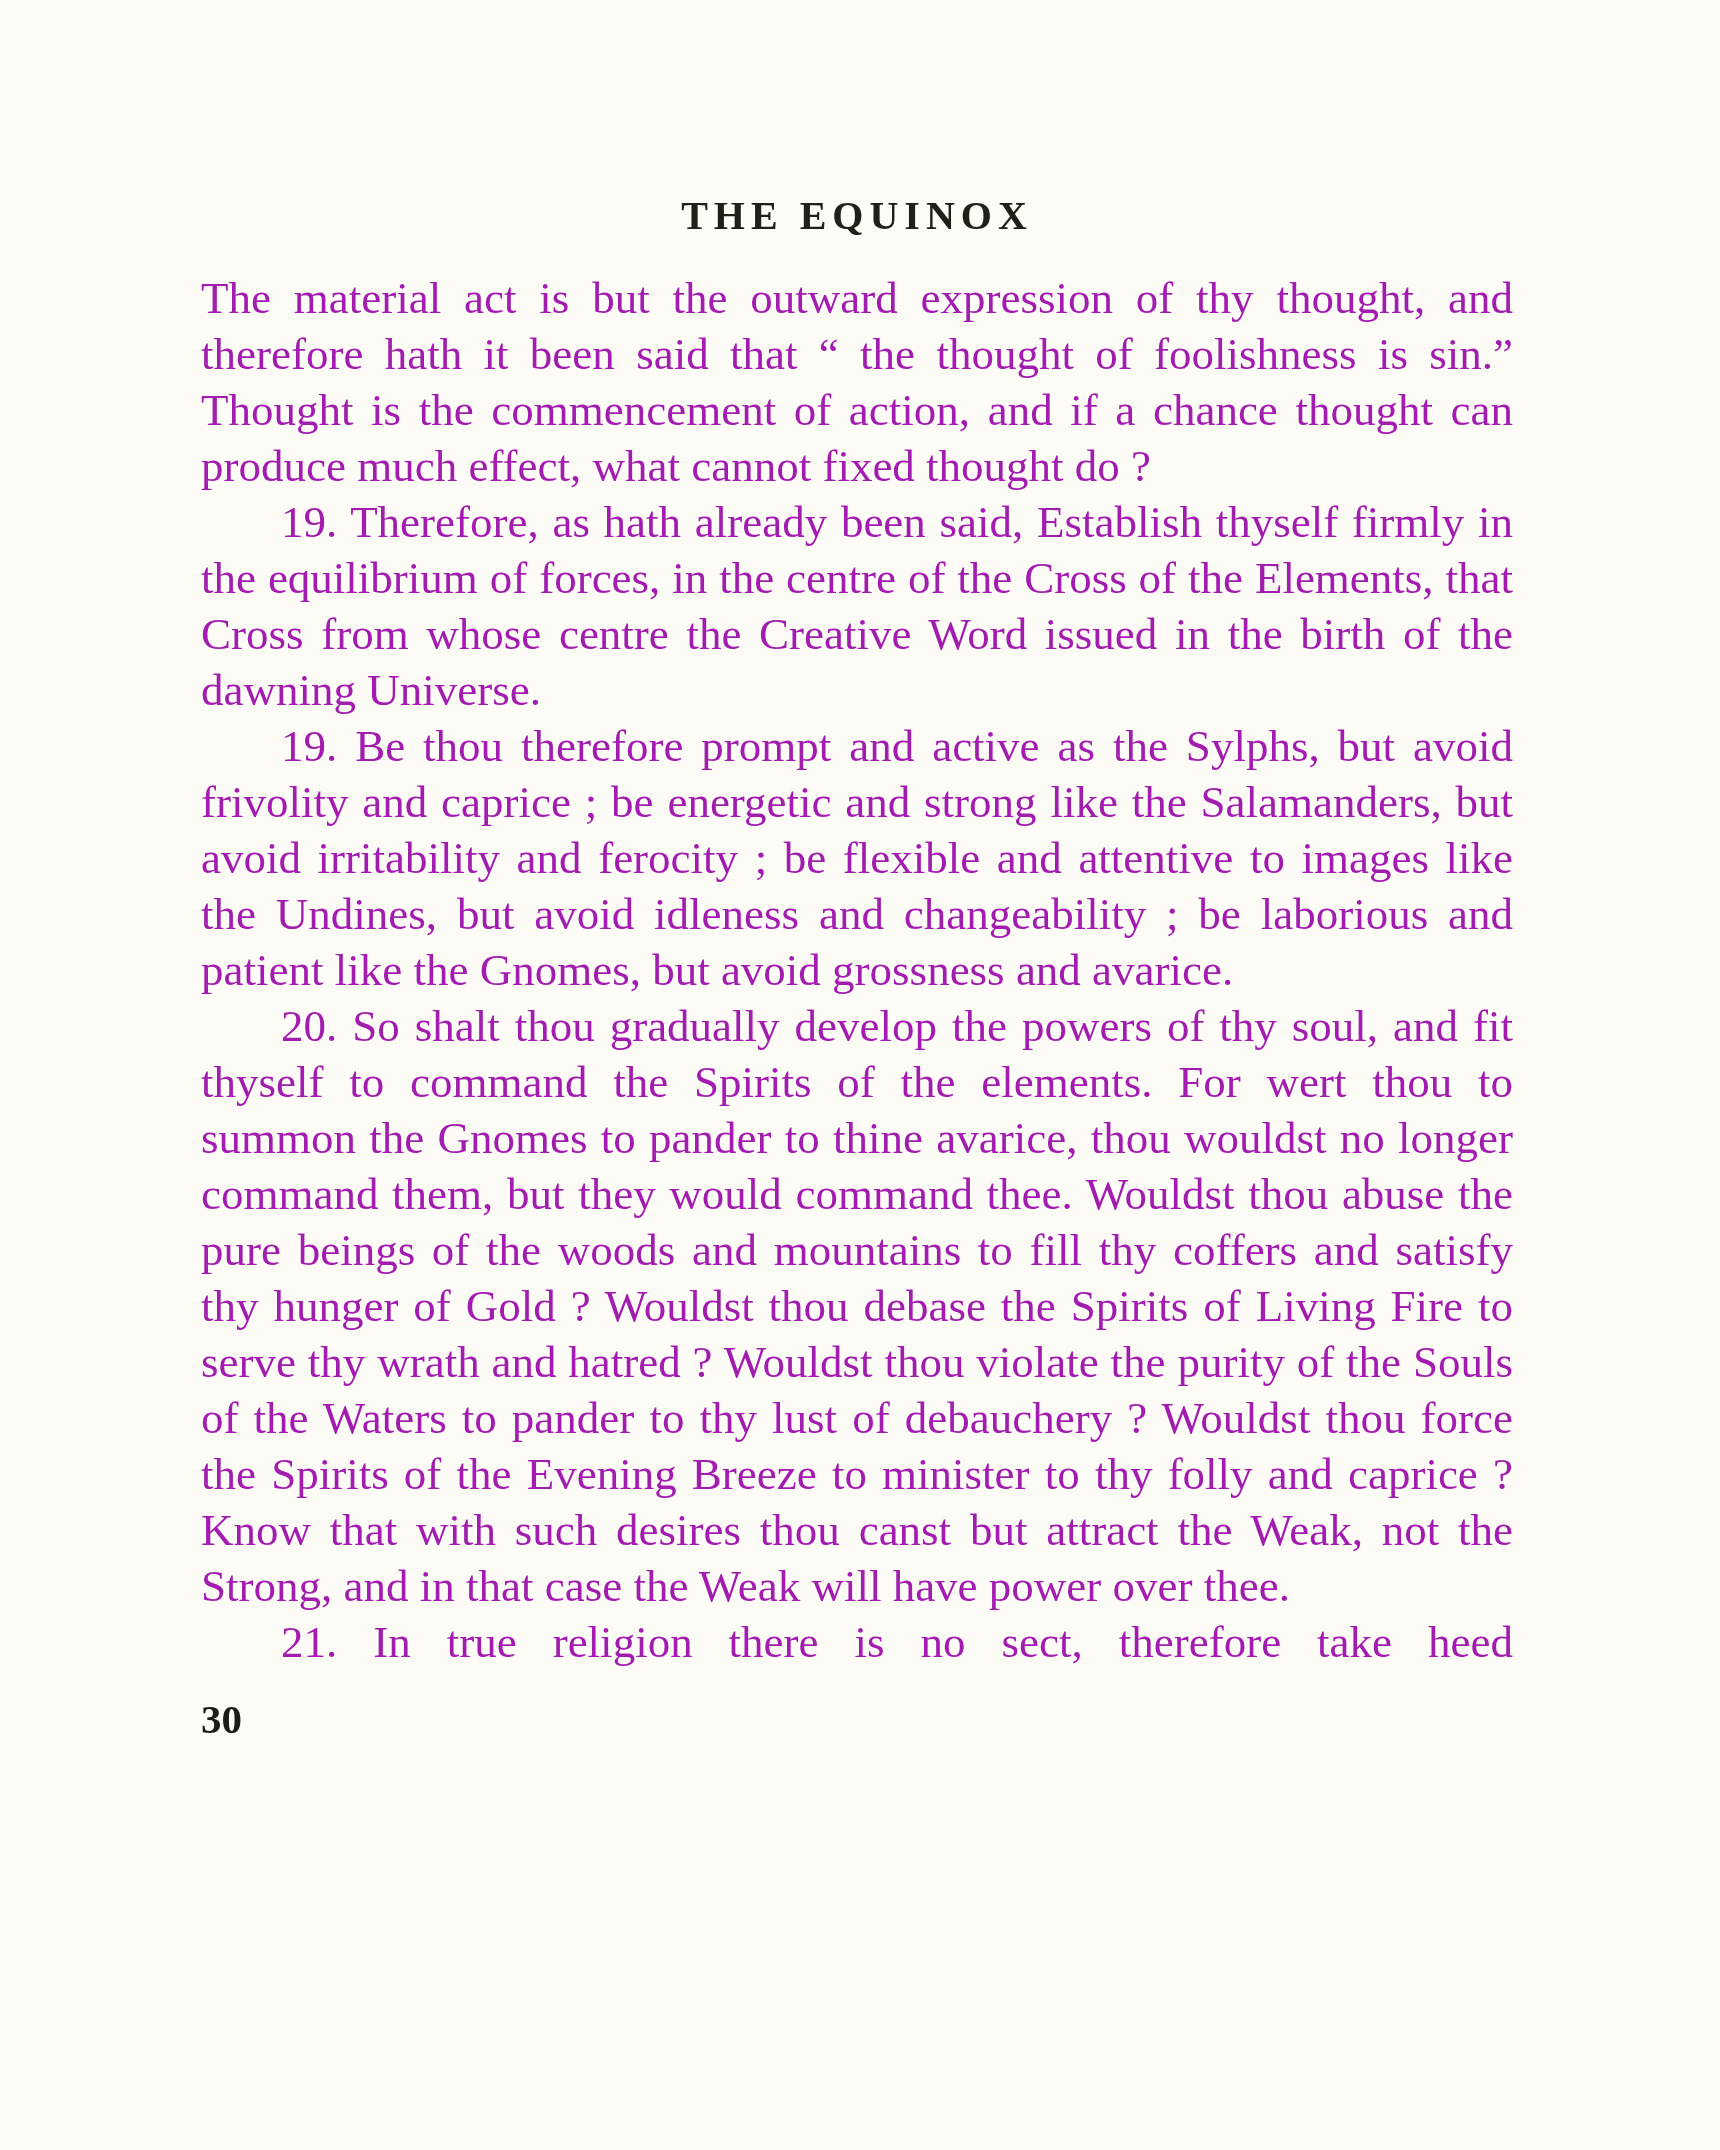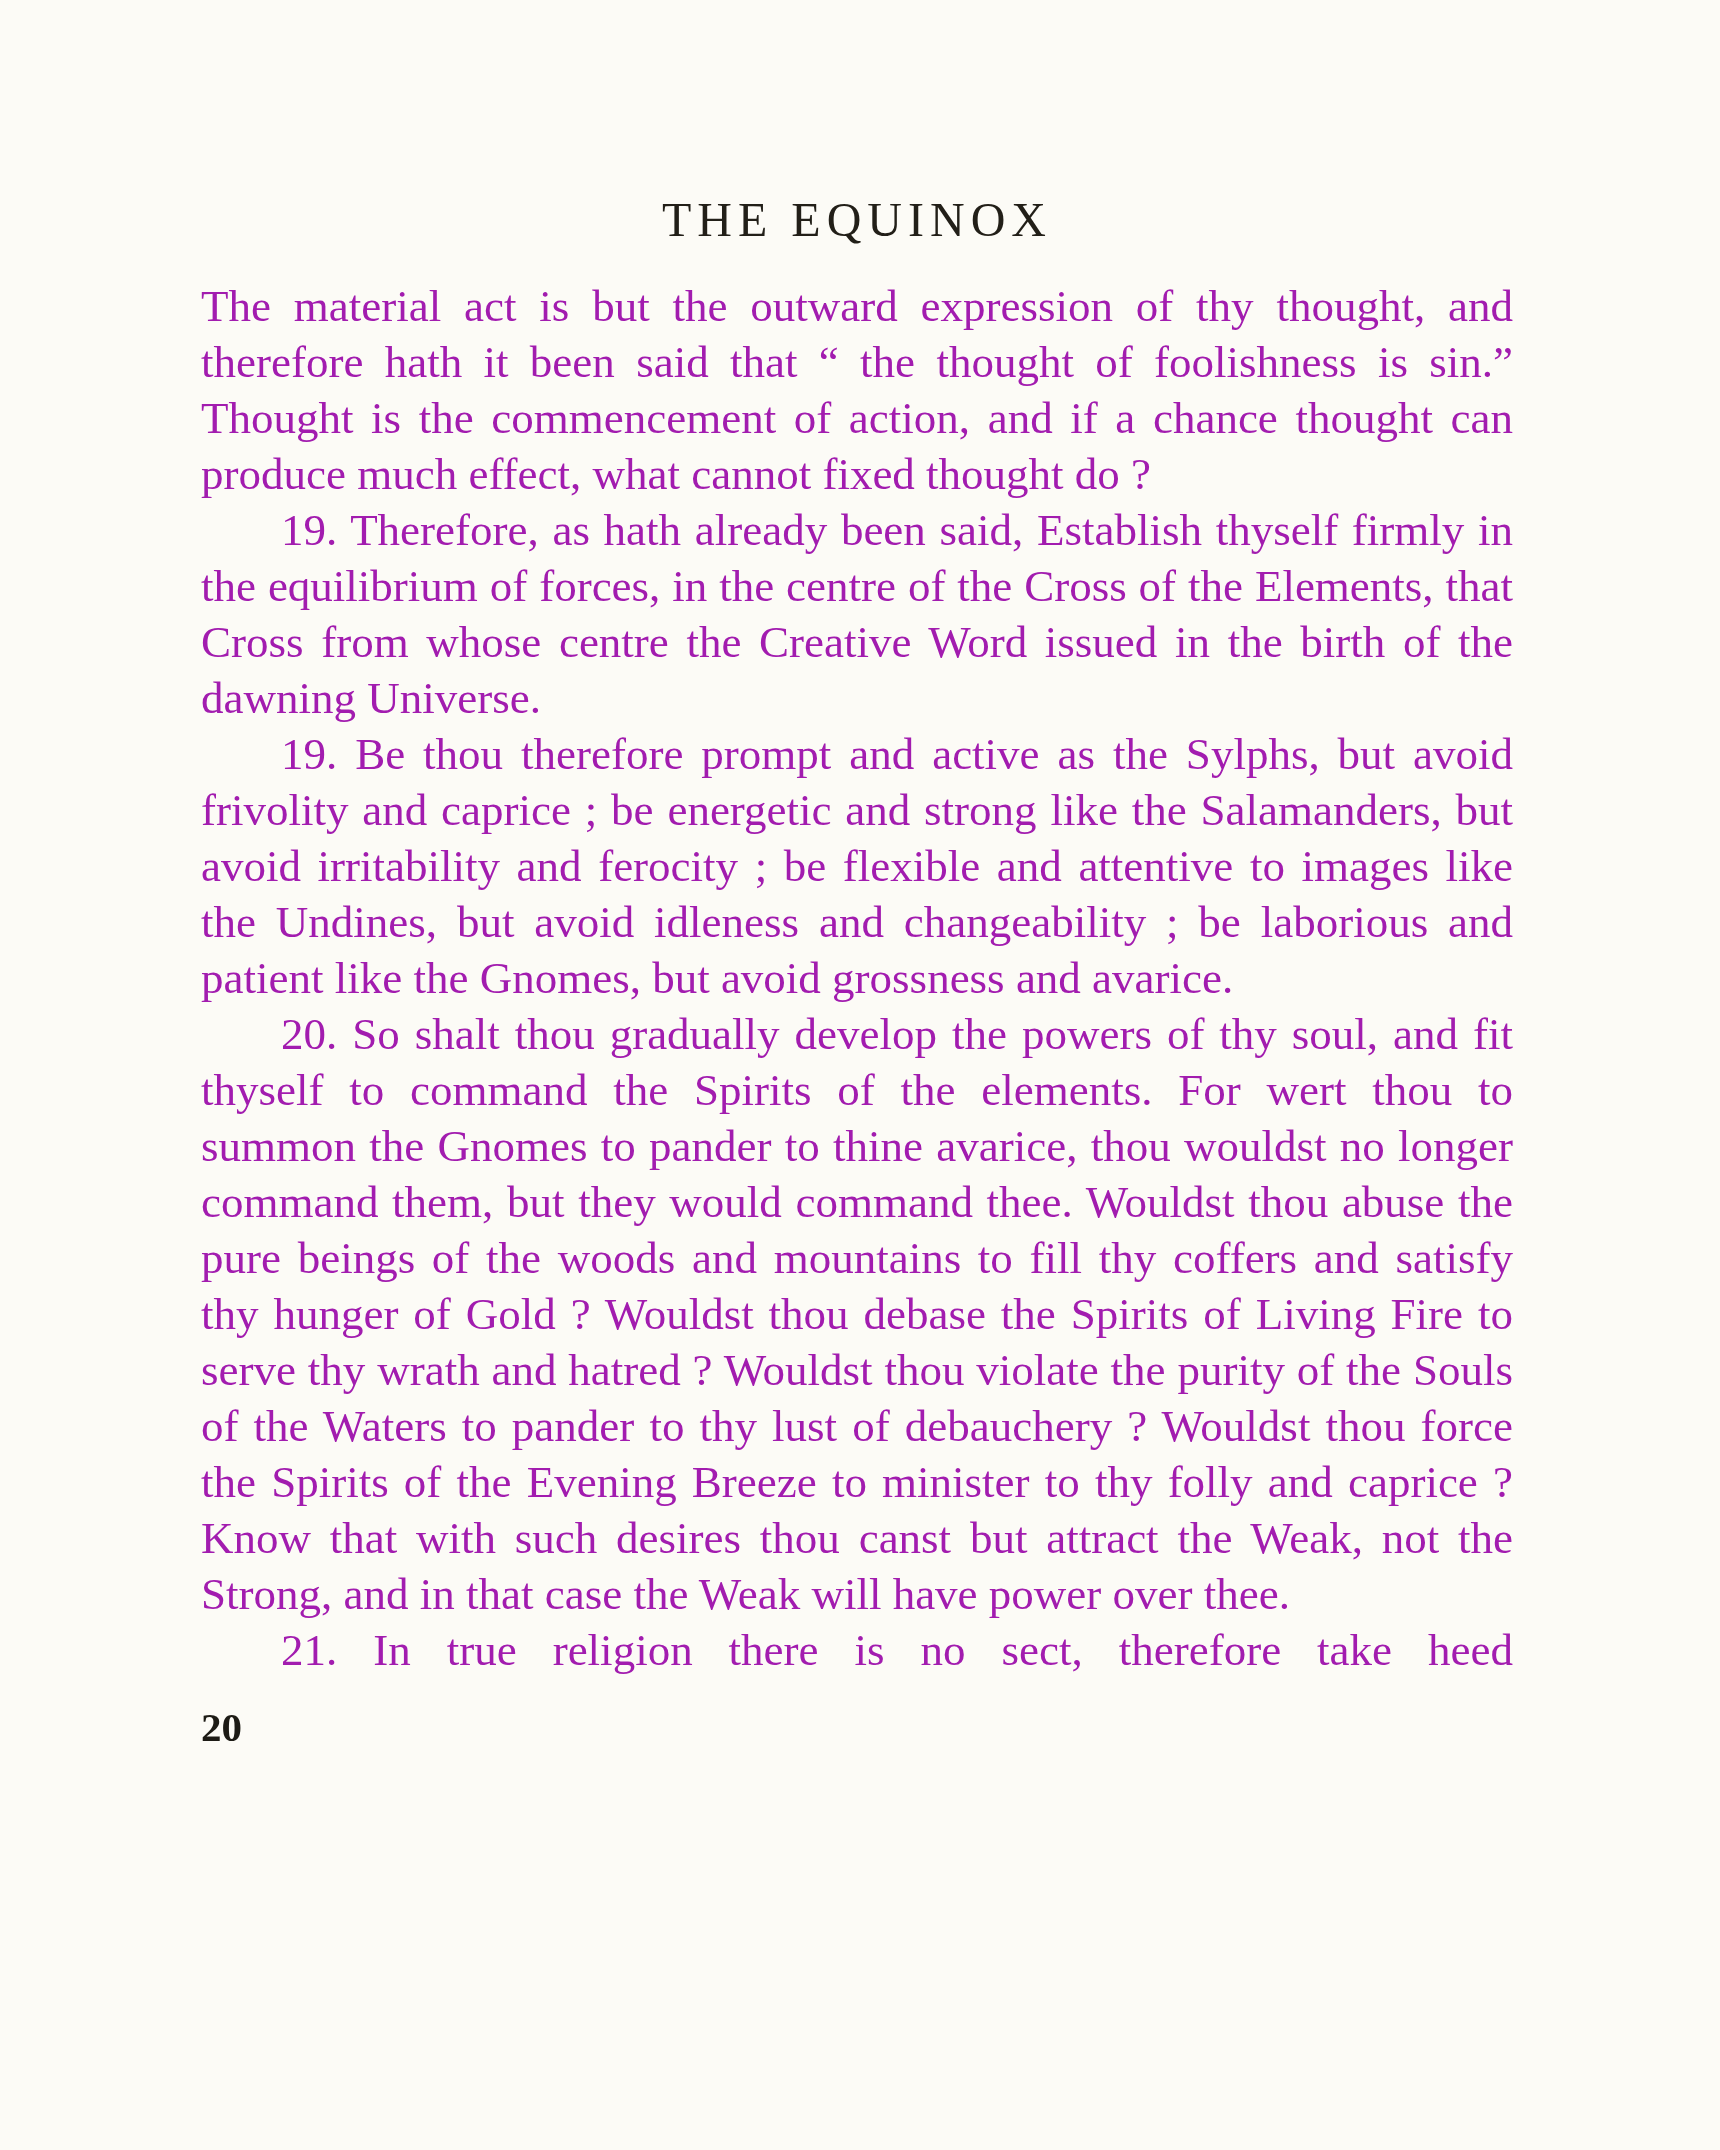--- a/index.html
+++ b/index.html
@@ -15,22 +15,22 @@
     position: relative;
     overflow: hidden;
   }
   .sheet {
     position: absolute;
     left: 201px;
     top: 196px;
     width: 1312px;
   }
   .title {
-    font-size: 48px;
-    font-weight: 400;
+    font-size: 40px;
+    font-weight: 700;
     letter-spacing: 6px;
     text-align: center;
     margin: 0 0 34px 0;
     line-height: 1;
     color: #221f18;
   }
   .body-par {
     font-size: 45px;
     line-height: 56px;
     text-align: justify;
@@ -59,15 +59,15 @@
   <p class="body-par">The material act is but the outward expression of thy thought, and therefore hath it been said that “ the thought of foolishness is sin.”  Thought is the commencement of action, and if a chance thought can produce much effect, what cannot fixed thought do&nbsp;?</p>
 
   <p class="body-par indented">19. Therefore, as hath already been said, Establish thyself firmly in the equilibrium of forces, in the centre of the Cross of the Elements, that Cross from whose centre the Creative Word issued in the birth of the dawning Universe.</p>
 
   <p class="body-par indented">19. Be thou therefore prompt and active as the Sylphs, but avoid frivolity and caprice&nbsp;; be energetic and strong like the Salamanders, but avoid irritability and ferocity&nbsp;; be flexible and attentive to images like the Undines, but avoid idleness and changeability&nbsp;; be laborious and patient like the Gnomes, but avoid grossness and avarice.</p>
 
   <p class="body-par indented">20. So shalt thou gradually develop the powers of thy soul, and fit thyself to command the Spirits of the elements.  For wert thou to summon the Gnomes to pander to thine avarice, thou wouldst no longer command them, but they would command thee.  Wouldst thou abuse the pure beings of the woods and mountains to fill thy coffers and satisfy thy hunger of Gold&nbsp;?  Wouldst thou debase the Spirits of Living Fire to serve thy wrath and hatred&nbsp;?  Wouldst thou violate the purity of the Souls of the Waters to pander to thy lust of debauchery&nbsp;?  Wouldst thou force the Spirits of the Evening Breeze to minister to thy folly and caprice&nbsp;?  Know that with such desires thou canst but attract the Weak, not the Strong, and in that case the Weak will have power over thee.</p>
 
   <p class="body-par indented justify-last">21. In true religion there is no sect, therefore take heed</p>
 
-  <div class="pagenum">20</div>
+  <div class="pagenum">30</div>
 </main>
 
 
 </body></html>

